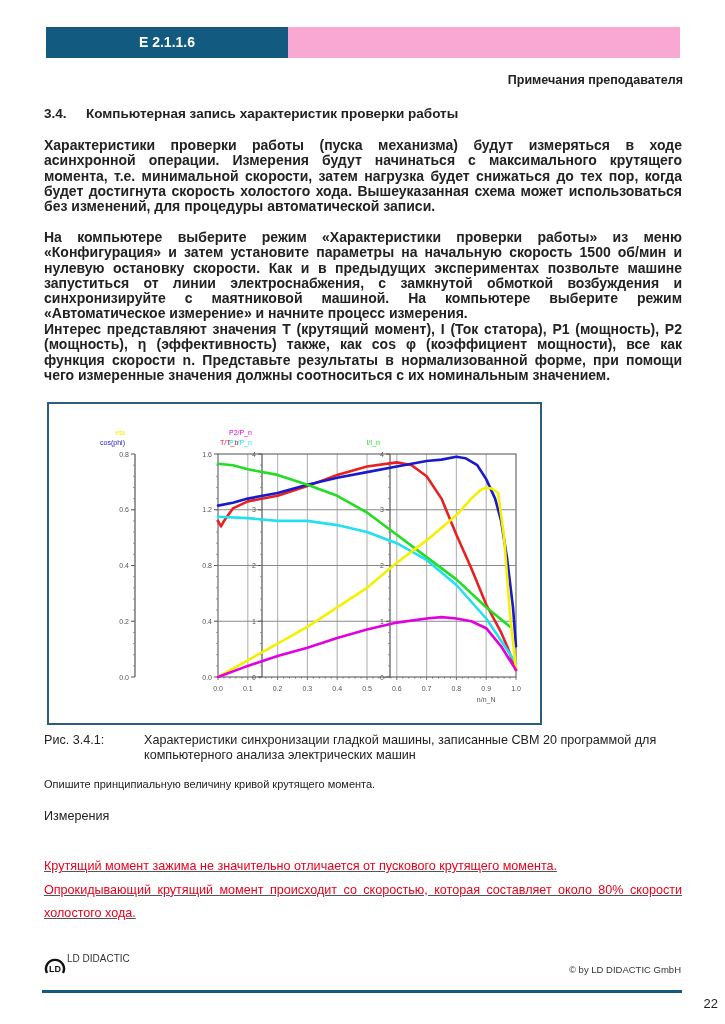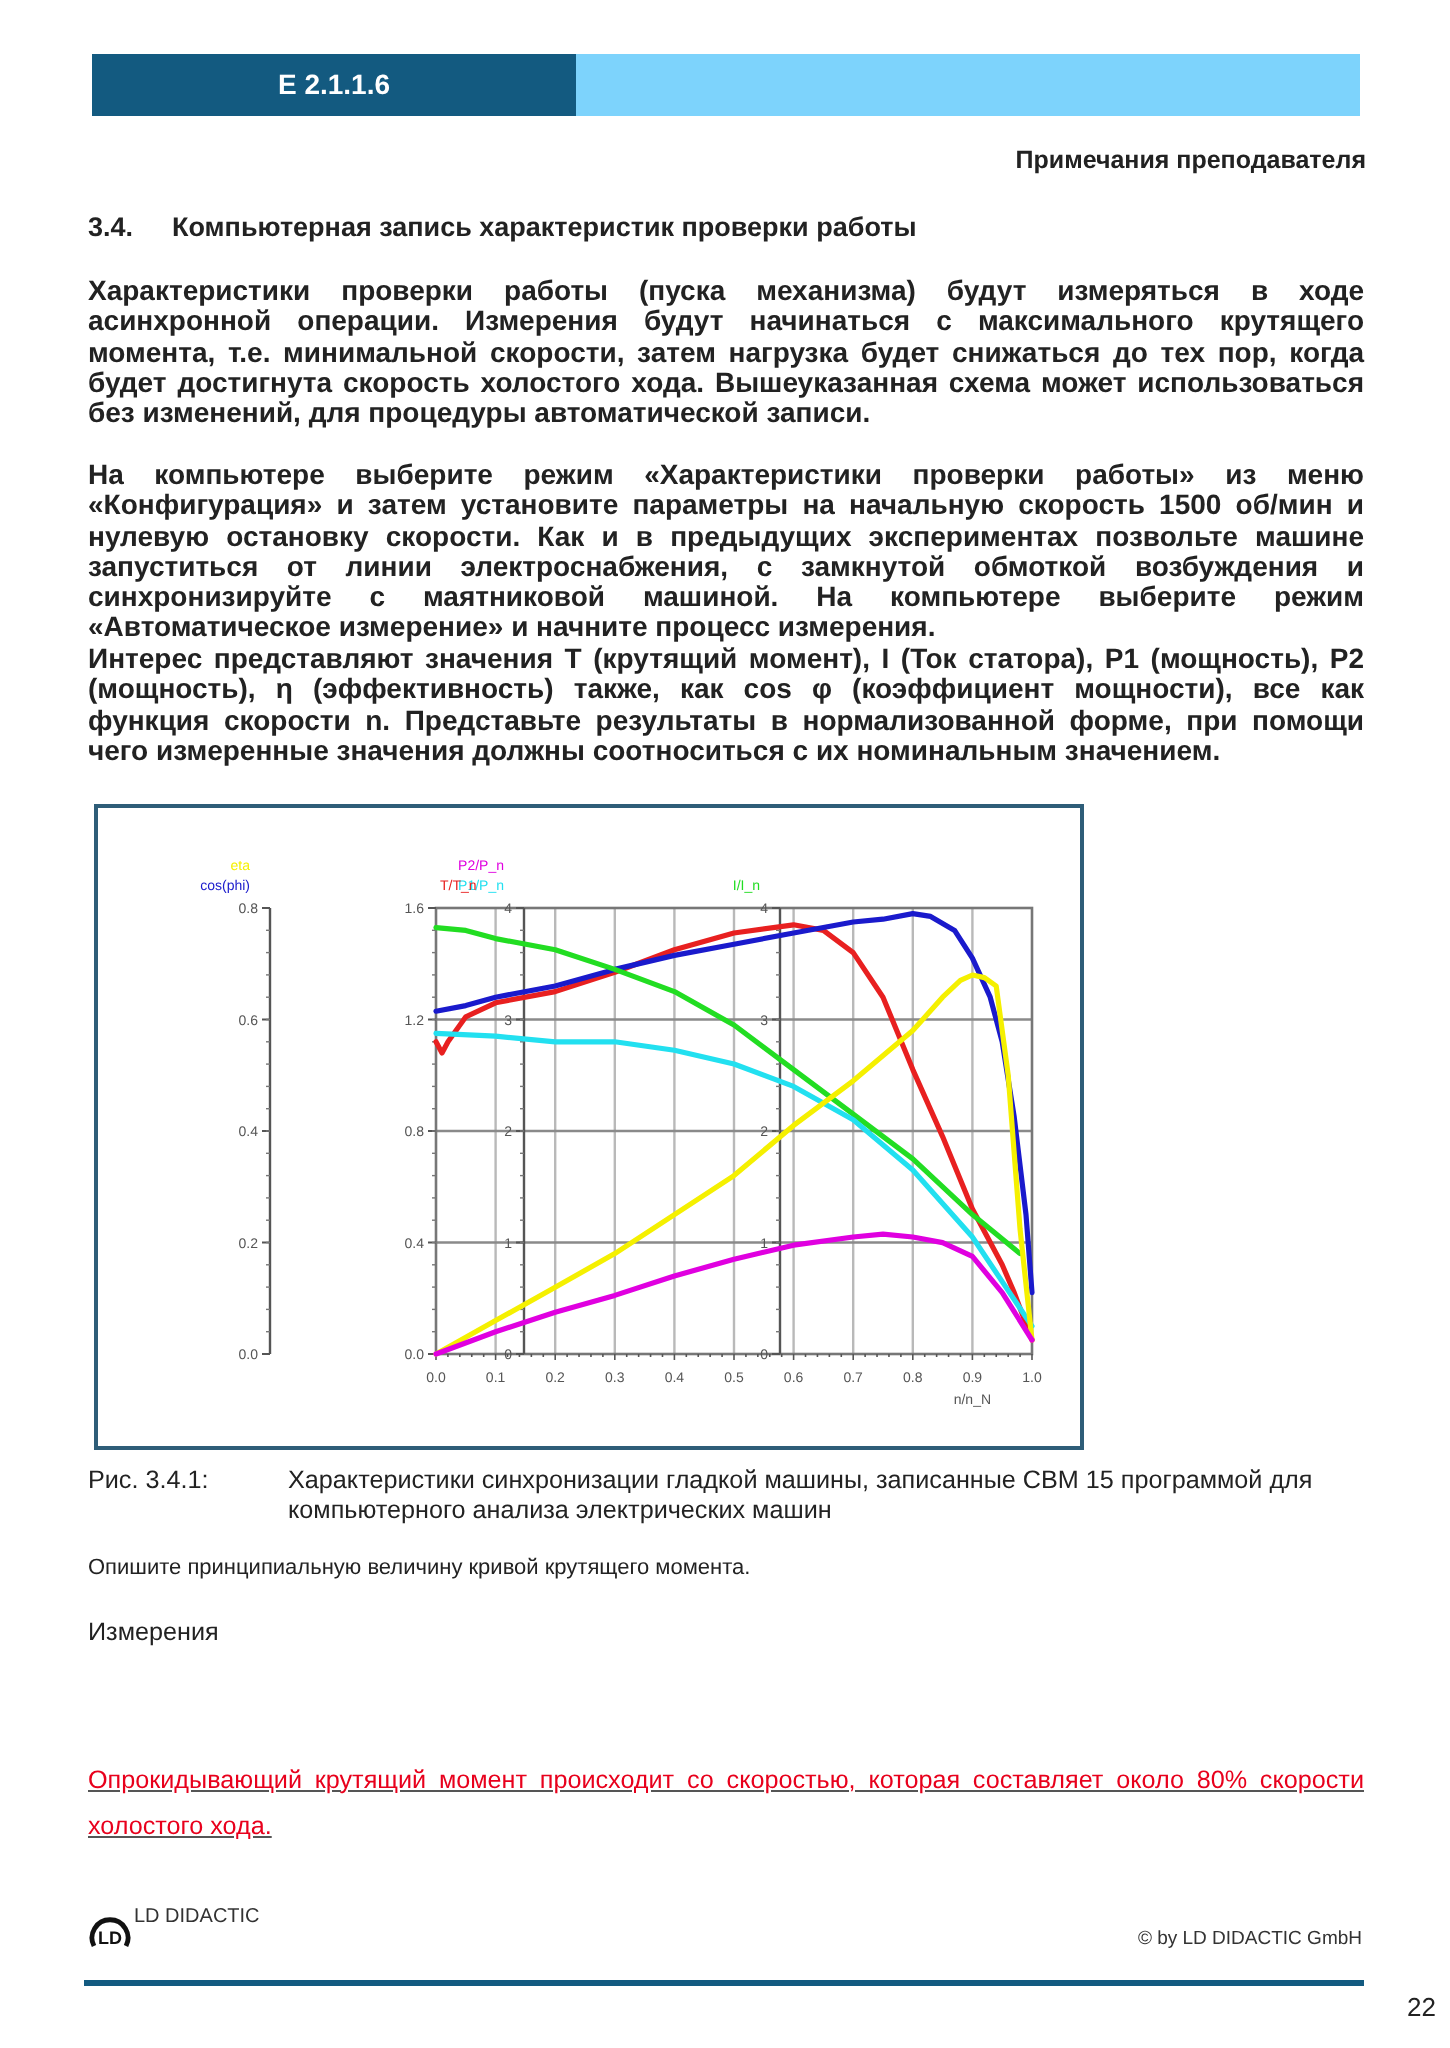--- a/index.html
+++ b/index.html
@@ -1,18 +1,18 @@
 <!DOCTYPE html>
 <html><head>
 <meta charset="utf-8">
 <style>
   html, body { margin: 0; padding: 0; background: #ffffff; }
   body { width: 725px; height: 1024px; position: relative; overflow: hidden;
          font-family: "Liberation Sans", sans-serif; color: #1a1a1a; }
-  .header-bar { position: absolute; left: 46px; top: 27px; width: 634px; height: 31px; background: #7dd3fc; }
+  .header-bar { position: absolute; left: 46px; top: 27px; width: 634px; height: 31px; background: #f9a8d4; }
   .header-code { position: absolute; left: 0; top: 0; width: 242px; height: 31px; background: #135a80;
                  color: #fff; font-weight: bold; font-size: 14px; line-height: 31px; text-align: center; }
   .notes-label { position: absolute; right: 42px; top: 73px; font-size: 12.5px; font-weight: bold; color: #222; }
   .section-title { position: absolute; left: 44px; top: 106px; font-size: 13.5px; font-weight: bold; color: #222; }
   .section-title .num { display: inline-block; width: 42px; }
   .para { position: absolute; left: 44px; width: 638px; font-size: 14px; line-height: 15.3px; text-align: justify; color: #222; font-weight: bold; }
   .p1 { top: 138px; }
   .p2 { top: 230px; }
   .p3 { top: 322px; }
   .chart-frame { position: absolute; left: 47px; top: 402px; width: 495px; height: 323px;
@@ -255,29 +255,29 @@
       <path d="M169.0 101.6 L183.9 98.8 L198.8 94.6 L228.6 89.0 L258.4 80.7 L288.2 73.7 L318.0 68.1 L347.8 62.5 L377.6 57.0 L392.5 55.6 L407.4 52.8 L416.3 54.2 L428.3 61.2 L437.2 75.1 L446.1 94.6 L452.1 116.9 L458.1 154.5 L464.0 203.3 L467.0 242.3" fill="none" stroke="#1a1acc" stroke-width="2.6" stroke-linejoin="round" stroke-linecap="round"></path>
       <path d="M169.0 59.8 L183.9 61.2 L198.8 65.3 L228.6 70.9 L258.4 80.7 L288.2 91.8 L318.0 108.5 L347.8 130.8 L377.6 153.1 L407.4 175.4 L437.2 203.3 L461.0 222.8" fill="none" stroke="#22dd22" stroke-width="2.6" stroke-linejoin="round" stroke-linecap="round"></path>
       <path d="M169.0 112.7 L198.8 114.1 L228.6 116.9 L258.4 116.9 L288.2 121.1 L318.0 128.0 L347.8 139.2 L377.6 155.9 L407.4 181.0 L437.2 214.5 L452.1 236.8 L467.0 259.1" fill="none" stroke="#22e0f0" stroke-width="2.6" stroke-linejoin="round" stroke-linecap="round"></path>
       <path d="M169.0 273.0 L198.8 256.3 L228.6 239.6 L258.4 222.8 L288.2 203.3 L318.0 183.8 L347.8 158.7 L377.6 136.4 L407.4 111.3 L422.3 94.6 L431.2 86.2 L437.2 83.5 L443.2 84.8 L449.1 89.0 L455.1 133.6 L461.0 210.3 L467.0 266.0" fill="none" stroke="#f5f000" stroke-width="2.6" stroke-linejoin="round" stroke-linecap="round"></path>
       <path d="M169.0 273.0 L198.8 261.9 L228.6 252.1 L258.4 243.7 L288.2 234.0 L318.0 225.6 L347.8 218.6 L377.6 214.5 L392.5 213.1 L407.4 214.5 L422.3 217.3 L437.2 224.2 L452.1 242.3 L467.0 266.0" fill="none" stroke="#e000e0" stroke-width="2.6" stroke-linejoin="round" stroke-linecap="round"></path>
     </svg>
 </div>
 
 <div class="caption">
   <span class="label">Рис. 3.4.1:</span>
-  <span class="text">Характеристики синхронизации гладкой машины, записанные CBM 15 программой для компьютерного анализа электрических машин</span>
+  <span class="text">Характеристики синхронизации гладкой машины, записанные CBM 20 программой для компьютерного анализа электрических машин</span>
 </div>
 
 <div class="question">Опишите принципиальную величину кривой крутящего момента.</div>
 <div class="result-label">Измерения</div>
 
 <div class="answer">
   <br>
-  <br>
+  <span>Крутящий момент зажима не значительно отличается от пускового крутящего момента.</span><br>
   <span>Опрокидывающий крутящий момент происходит со скоростью, которая составляет около 80% скорости холостого хода.</span>
 </div>
 
 <div class="footer-logo">
   <svg width="22" height="22" viewBox="0 0 22 22">
     <path d="M3 20 A9 9 0 1 1 19 20" fill="none" stroke="#111" stroke-width="2.4"></path>
     <text x="11" y="19" font-size="9" font-weight="bold" text-anchor="middle" fill="#111" font-family="Liberation Sans, sans-serif">LD</text>
   </svg>
   <span class="brand">LD DIDACTIC</span>
 </div>

